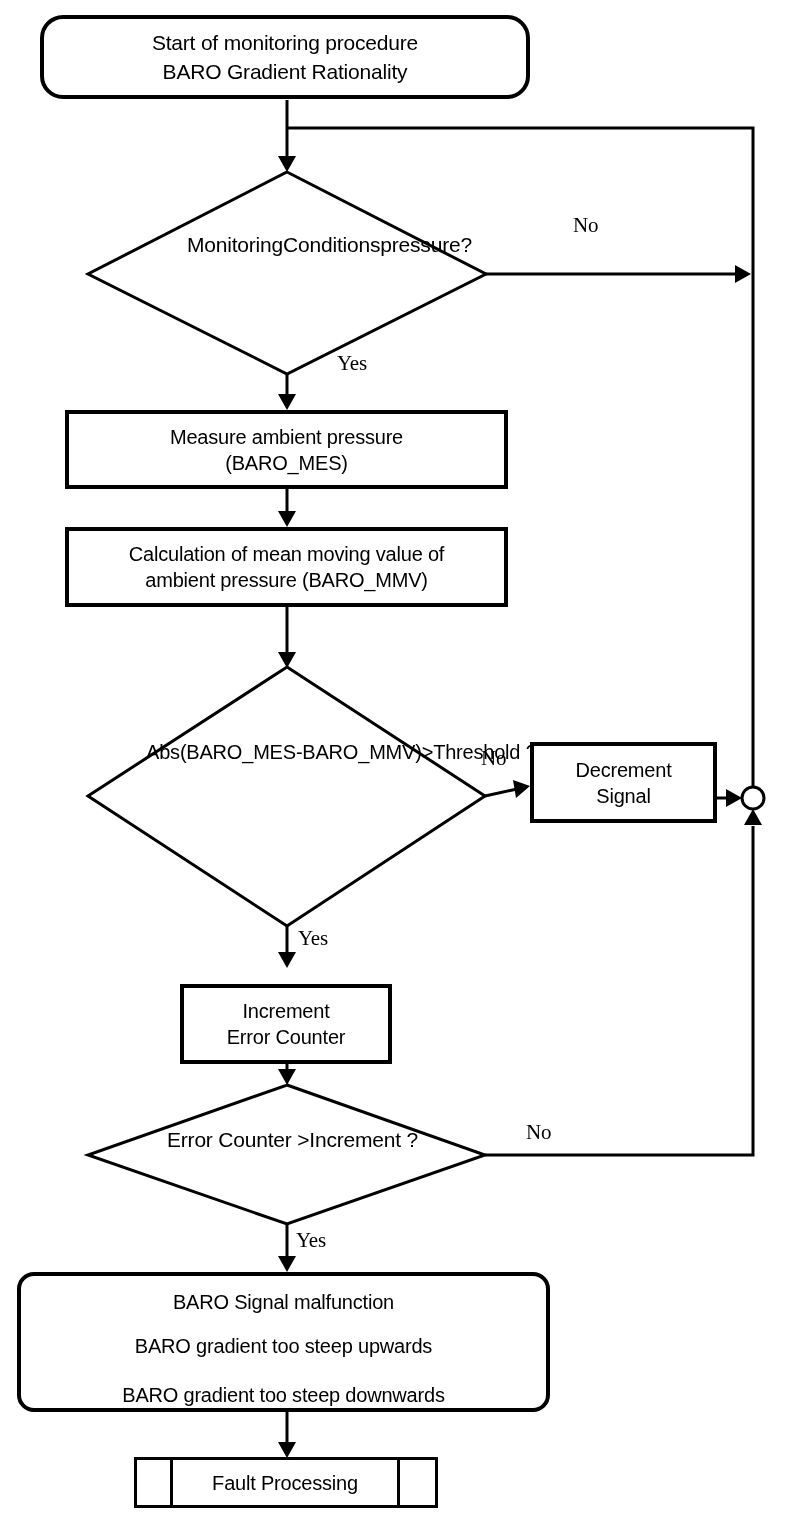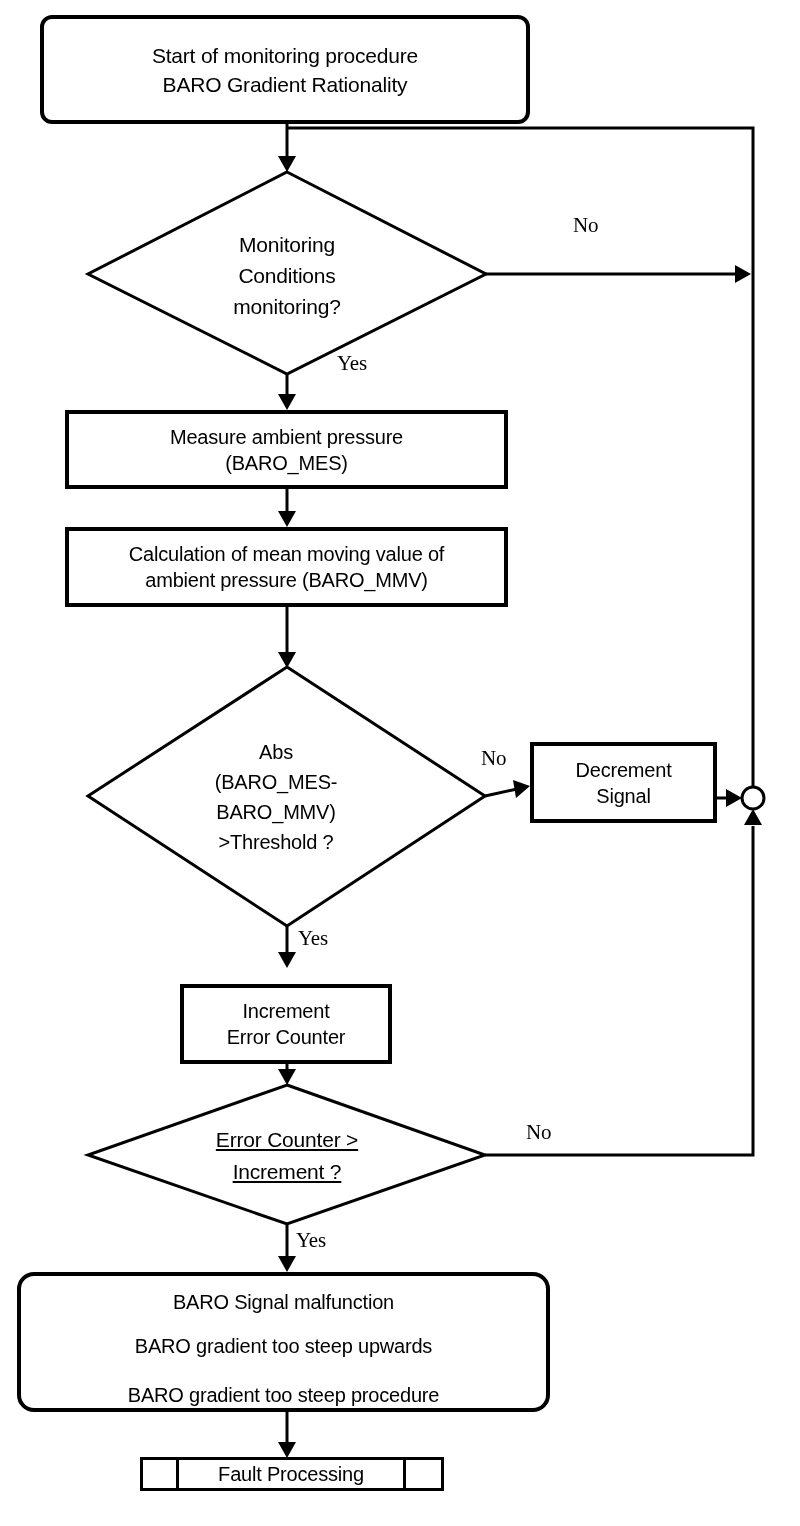--- a/index.html
+++ b/index.html
@@ -12,21 +12,21 @@
   .node{
     position:absolute;box-sizing:border-box;background:#ffffff;
     border:4px solid #000;display:flex;flex-direction:column;
     align-items:center;justify-content:center;text-align:center;
   }
   .node .ln{font-size:20px;line-height:26px;white-space:nowrap;}
   .start-node{border-radius:12px;}
   .start-node .ln{font-size:21px;line-height:29px;}
   .dlabel{
     position:absolute;text-align:center;font-size:21px;
-    display:flex;flex-direction:column;align-items:center;
+    display:flex;flex-direction:row;align-items:center;
   }
   .dlabel .ln{white-space:nowrap;}
   .edge-label{position:absolute;font-size:21px;line-height:22px;white-space:nowrap;font-family:Liberation Serif, serif;}
   .malfunction-node{justify-content:flex-start;padding-top:13px;border-radius:17px;}
   .malfunction-node .ln1{font-size:20px;line-height:26px;}
   .malfunction-node .spacer{height:14px;}
   .malfunction-node .ln2{font-size:20px;line-height:35px;margin-top:14px;}
   .fault-node{flex-direction:row;border-width:3px;padding:0;align-items:stretch;}
   .fault-cell-side{width:33px;border-right:3px solid #000;}
   .fault-cell-side.right{border-right:none;border-left:3px solid #000;width:35px;}
@@ -83,29 +83,29 @@
     </g>
 
     <g fill="#ffffff" stroke="#000000" stroke-width="3">
       <polygon points="287,172 486,274 287,374 88,274"></polygon>
       <polygon points="287,667 485,796 287,926 88,796"></polygon>
       <polygon points="287,1085 485,1155 287,1224 88,1155"></polygon>
       <circle cx="753" cy="798" r="11"></circle>
     </g>
   </svg>
 
-  <div class="node start-node" style="left:40px;top:15px;width:490px;height:109px;">
+  <div class="node start-node" style="left:40px;top:15px;width:490px;height:84px;border-radius:23px;">
     <div class="ln">Start of monitoring procedure</div>
     <div class="ln">BARO Gradient Rationality</div>
   </div>
 
   <div class="dlabel" style="left:187px;top:229px;width:200px;line-height:31px;">
     <div class="ln">Monitoring</div>
     <div class="ln">Conditions</div>
-    <div class="ln">monitoring?</div>
+    <div class="ln">pressure?</div>
   </div>
 
   <div class="node" style="left:65px;top:527px;width:443px;height:80px;">
     <div class="ln">Calculation of mean moving value of</div>
     <div class="ln">ambient pressure (BARO_MMV)</div>
   </div>
 
   <div class="node" style="left:65px;top:410px;width:443px;height:79px;">
     <div class="ln">Measure ambient pressure</div>
     <div class="ln">(BARO_MES)</div>
@@ -121,33 +121,33 @@
   <div class="node" style="left:530px;top:742px;width:187px;height:81px;">
     <div class="ln">Decrement</div>
     <div class="ln">Signal</div>
   </div>
 
   <div class="node" style="left:180px;top:984px;width:212px;height:80px;">
     <div class="ln">Increment</div>
     <div class="ln">Error Counter</div>
   </div>
 
-  <div class="dlabel" style="left:167px;top:1124px;width:240px;line-height:32px;text-decoration:underline;">
+  <div class="dlabel" style="left:167px;top:1124px;width:240px;line-height:32px;">
     <div class="ln">Error Counter &gt;</div>
     <div class="ln">Increment ?</div>
   </div>
 
   <div class="node malfunction-node" style="left:17px;top:1272px;width:533px;height:140px;">
     <div class="ln1">BARO Signal malfunction</div>
     <div class="spacer"></div>
     <div class="ln2">BARO gradient too steep upwards</div>
-    <div class="ln2">BARO gradient too steep procedure</div>
+    <div class="ln2">BARO gradient too steep downwards</div>
   </div>
 
-  <div class="node fault-node" style="left:134px;top:1457px;width:304px;height:34px;margin-left:6px;">
+  <div class="node fault-node" style="left:134px;top:1457px;width:304px;height:51px;">
     <div class="fault-cell-side"></div>
     <div class="fault-cell-mid">
       <div class="ln">Fault Processing</div>
     </div>
     <div class="fault-cell-side right"></div>
   </div>
 
   <div class="edge-label" style="left:573px;top:214px;">No</div>
   <div class="edge-label" style="left:337px;top:352px;">Yes</div>
   <div class="edge-label" style="left:481px;top:747px;">No</div>

